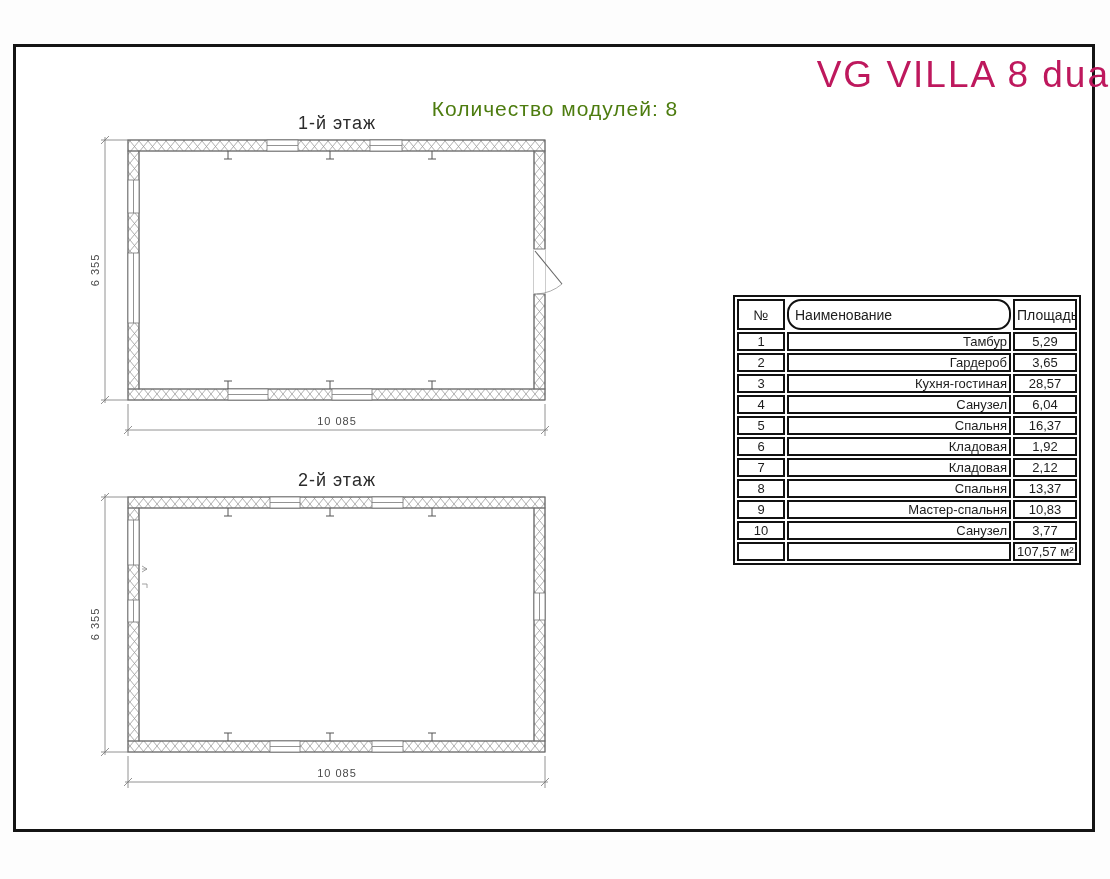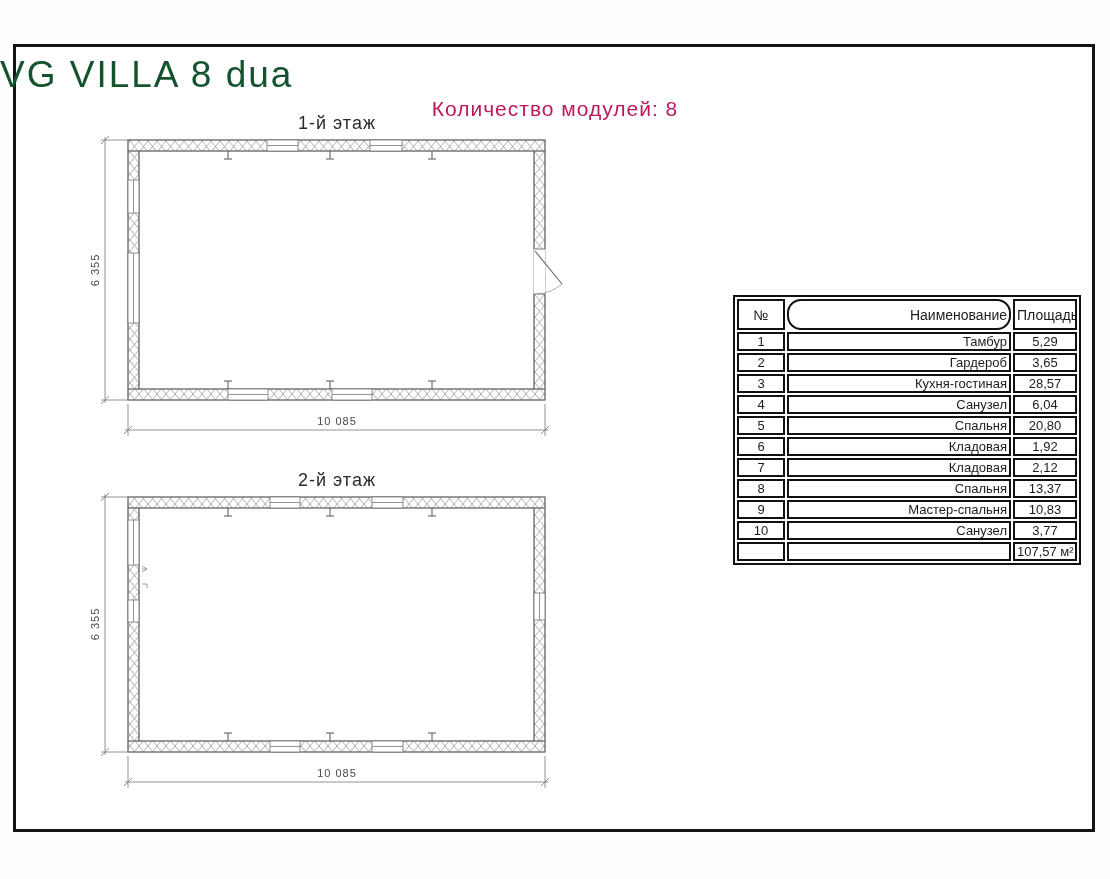--- a/index.html
+++ b/index.html
@@ -5,26 +5,26 @@
   html,body{margin:0;padding:0;}
   body{
     width:1110px;height:879px;position:relative;background:#fdfdfd;
     font-family:"Liberation Sans", sans-serif;color:#1c1c1c;overflow:hidden;
   }
   .frame{
     position:absolute;left:13px;top:44px;width:1082px;height:788px;
     border:3px solid #141414;background:#ffffff;box-sizing:border-box;
   }
   .title{
-    position:absolute;left:0;top:54px;width:100%;text-align:left;
-    font-size:37px;font-weight:400;letter-spacing:2px;color:#14532d;
+    position:absolute;left:0;top:54px;width:100%;text-align:right;
+    font-size:37px;font-weight:400;letter-spacing:2px;color:#be185d;
   }
   .subtitle{
     position:absolute;left:0;top:97px;width:100%;text-align:center;
-    font-size:21px;font-weight:400;letter-spacing:1px;color:#be185d;
+    font-size:21px;font-weight:400;letter-spacing:1px;color:#4d7c0f;
   }
   .plans{position:absolute;left:85px;top:108px;width:480px;height:690px;}
   .table-wrap{position:absolute;left:733px;top:295px;}
   table.area-table{
     border-collapse:separate;border-spacing:2px;border:2px solid #111;
     background:#fff;width:334px;table-layout:fixed;
   }
   table.area-table th, table.area-table td{
     border:2px solid #111;background:#fff;font-weight:400;
     overflow:hidden;white-space:nowrap;
@@ -189,21 +189,21 @@
     </g>
     <text class="dim-text" x="252" y="669" text-anchor="middle">10 085</text>
   </g>
 </svg>
 
 <div class="table-wrap">
   <table class="area-table">
     <thead>
       <tr>
         <th class="col-num">№</th>
-        <th class="col-name" style="text-align:right;border-radius:14px;">Наименование</th>
+        <th class="col-name" style="text-align:left;border-radius:14px;">Наименование</th>
         <th class="col-area">Площадь</th>
       </tr>
     </thead>
     <tbody>
         <tr>
           <td class="col-num">1</td>
           <td class="col-name">Тамбур</td>
           <td class="col-area">5,29</td>
         </tr>
         <tr>
@@ -217,21 +217,21 @@
           <td class="col-area">28,57</td>
         </tr>
         <tr>
           <td class="col-num">4</td>
           <td class="col-name">Санузел</td>
           <td class="col-area">6,04</td>
         </tr>
         <tr>
           <td class="col-num">5</td>
           <td class="col-name">Спальня</td>
-          <td class="col-area">20,80</td>
+          <td class="col-area">16,37</td>
         </tr>
         <tr>
           <td class="col-num">6</td>
           <td class="col-name">Кладовая</td>
           <td class="col-area">1,92</td>
         </tr>
         <tr>
           <td class="col-num">7</td>
           <td class="col-name">Кладовая</td>
           <td class="col-area">2,12</td>

